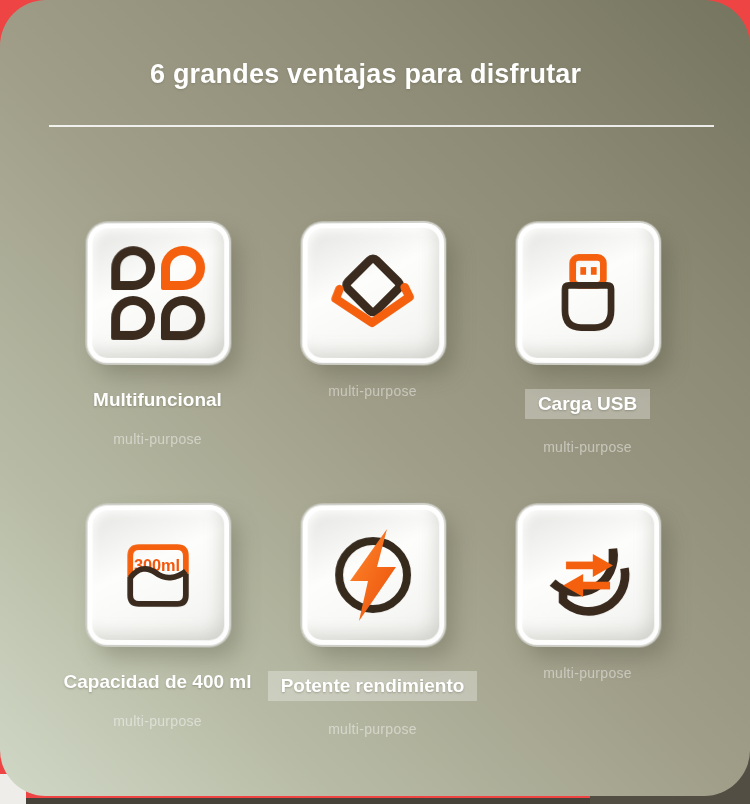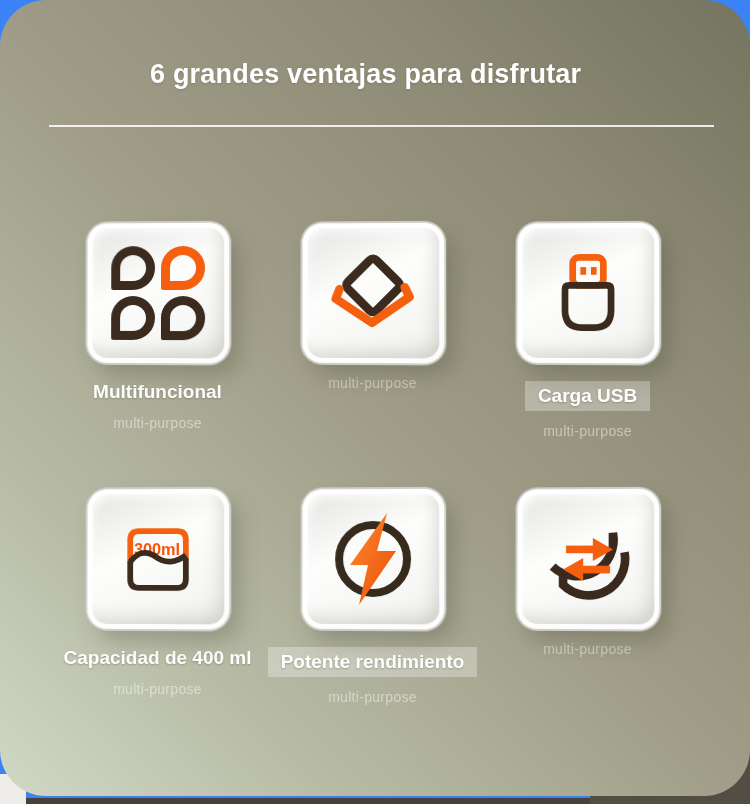--- a/index.html
+++ b/index.html
@@ -1,39 +1,39 @@
 <!DOCTYPE html>
 <html><head>
 <meta charset="utf-8">
 <style>
   * { margin:0; padding:0; box-sizing:border-box; }
   html,body { background:#ffffff; }
   body { font-family:"Liberation Sans", sans-serif; }
-  .screen { position:relative; width:750px; height:804px; overflow:hidden; background:#3b82f6; }
+  .screen { position:relative; width:750px; height:804px; overflow:hidden; background:#ef4444; }
 
   
   .backdrop-strip { position:absolute; left:24px; right:0; bottom:0; height:6px; background:#46423a; }
   .backdrop-corner-dark { position:absolute; right:0; bottom:0; width:160px; height:58px; background:#534e43; }
   .backdrop-corner-light { position:absolute; left:0; bottom:0; width:26px; height:30px; background:#efede9; }
 
   .panel {
     position:absolute; left:0; right:0; top:0; bottom:8px;
     border-radius:46px;
     background:linear-gradient(225deg, #75745e 0%, #8d8b75 25%, #a09e89 52%, #b7bba5 78%, #d0d8c6 100%);
     overflow:hidden;
   }
 
   .title-block { padding-top:58px; padding-left:150px; }
   .title { color:#ffffff; font-size:27px; font-weight:700; line-height:1.25; letter-spacing:.2px;
            text-shadow:0 1px 2px rgba(70,70,50,.25); }
   .divider { height:2px; margin:33px 36px 0 49px; background:rgba(255,255,255,.85); }
 
   .grid { margin-top:96px; padding:0 55px 0 50px; display:grid;
           grid-template-columns:repeat(3, 1fr); row-gap:50px; }
-  .feature { display:flex; flex-direction:column; align-items:center; }
+  .feature { display:flex; flex-direction:column; align-items:center;gap:8px; }
 
   .card {
     width:142px; height:140px; border-radius:20px; position:relative;
     background:linear-gradient(155deg, #e3e3e0 0%, #fdfdfc 42%, #f6f6f4 75%, #ececea 100%);
     box-shadow:
       0 0 0 2px #cfcfc9,
       inset 0 0 0 5px rgba(255,255,255,.95),
       inset -9px -11px 16px rgba(140,140,125,.28),
       inset 6px 8px 10px rgba(255,255,255,.85),
       9px 12px 22px rgba(70,68,50,.30);

